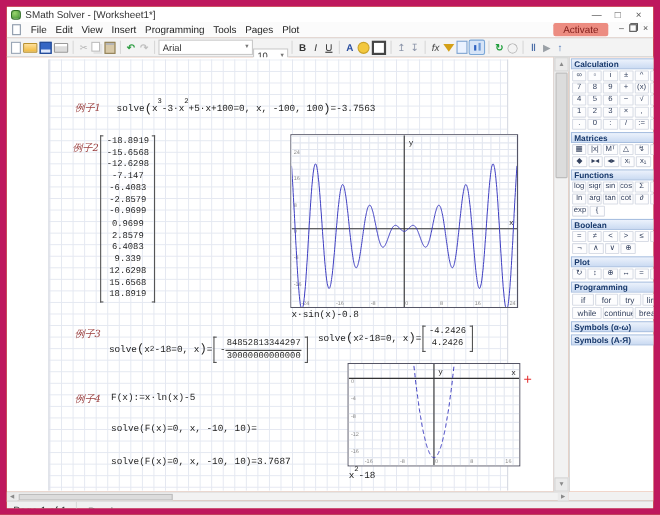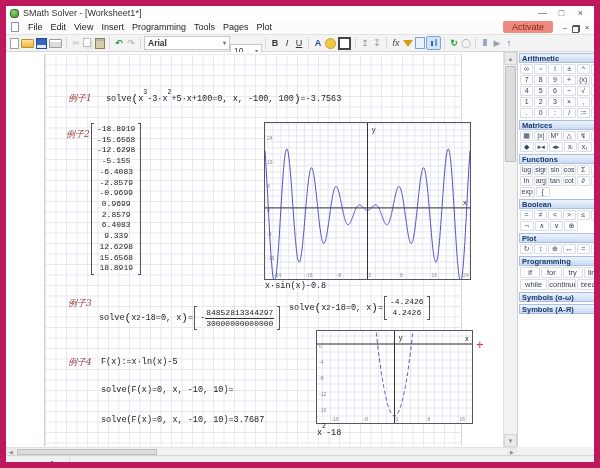--- a/index.html
+++ b/index.html
@@ -14,21 +14,21 @@
             border:1px solid #2f6e24;margin-right:4px;flex:0 0 auto}
   .title-text{font-size:9px;color:#333}
   .win-controls{margin-left:auto;display:flex}
   .win-controls span{width:19px;text-align:center;font-size:9px;color:#555;line-height:13px}
 
   
   .menubar{position:absolute;left:0;top:14px;width:100%;height:14px;background:#fbfbfb;
            display:flex;align-items:center}
   .mdi-doc{width:8px;height:10px;background:#fff;border:1px solid #8a97a8;margin:0 5px;flex:0 0 auto}
   .menu-item{padding:0 4px;font-size:9px;color:#222;line-height:14px}
-  .menu-right{margin-left:auto;display:flex;align-items:flex-end;padding-right:3px}
+  .menu-right{margin-left:auto;display:flex;align-items:flex-start;padding-right:3px}
   .activate-btn{background:#ec8c81;color:#83201c;font-size:9px;padding:1px 9px;border-radius:2px;margin-right:5px}
   .child-ctl{width:8px;text-align:center;font-size:8px;color:#444;margin-left:3px;line-height:10px}
   .restore-ic{position:relative;width:8px;height:8px;margin-left:3px}
   .restore-ic::before{content:"";position:absolute;right:0;top:0;width:5px;height:5px;border:1px solid #555;background:#fbfbfb}
   .restore-ic::after{content:"";position:absolute;left:0;bottom:0;width:5px;height:5px;border:1px solid #555;background:#fbfbfb}
 
   
   .toolbar{position:absolute;left:0;top:28px;width:100%;height:18px;background:#f3f3f3;
            border-top:1px solid #e2e2e2;border-bottom:1px solid #d6d6d6;
            display:flex;align-items:center;padding-left:2px}
@@ -151,21 +151,21 @@
         <span class="tbtn ti-save-icon"></span>
         <span class="tbtn ti-print-icon"></span>
         <span class="tsep"></span>
         <span class="tbtn" style="color: rgb(181, 181, 181);">✂</span>
         <span class="tbtn ti-copy-icon"></span>
         <span class="tbtn ti-paste-icon"></span>
         <span class="tsep"></span>
         <span class="tbtn" style="color: rgb(47, 158, 68); font-weight: bold;">↶</span>
         <span class="tbtn" style="color: rgb(192, 192, 192); font-weight: bold;">↷</span>
         <span class="tsep"></span>
-        <span class="tbtn tsel" style="width: 86px; font-weight: bold;">
+        <span class="tbtn tsel" style="width: 86px;">
           <span class="tsel-text">Arial</span>
           <span class="tsel-arrow">▾</span>
         </span>
         <span class="tbtn tsel" style="width: 32px; margin-top: 16px;">
           <span class="tsel-text">10</span>
           <span class="tsel-arrow">▾</span>
         </span>
         <span class="tsep"></span>
         <span class="tbtn" style="color: rgb(51, 51, 51); font-weight: bold;">B</span>
         <span class="tbtn" style="color: rgb(51, 51, 51); font-style: italic;">I</span>
@@ -201,21 +201,21 @@
     </div>
 
     <div class="wsitem exlabel" style="left:60px;top:76px">例子2</div>
     <div class="wsitem eqrow" style="left:84px;top:71px;height:152px">
       <span class="brk">
         <span class="bl"></span>
         <span class="vcol" id="ex2-vals">
             <div class="vrow">-18.8919</div>
             <div class="vrow">-15.6568</div>
             <div class="vrow">-12.6298</div>
-            <div class="vrow">-5.155</div>
+            <div class="vrow">-7.147</div>
             <div class="vrow">-6.4083</div>
             <div class="vrow">-2.8579</div>
             <div class="vrow">-0.9699</div>
             <div class="vrow">0.9699</div>
             <div class="vrow">2.8579</div>
             <div class="vrow">6.4083</div>
             <div class="vrow">9.339</div>
             <div class="vrow">12.6298</div>
             <div class="vrow">15.6568</div>
             <div class="vrow">18.8919</div>
@@ -419,21 +419,21 @@
   <div class="hscroll">
     <div class="arr">◀</div>
     <div class="hthumb"></div>
     <div class="arr right">▶</div>
   </div>
   <div class="corner"></div>
 
   <div class="sidebar" id="palettes">
       <div class="palette">
         <div class="pal-head">
-          <span>Arithmetic</span>
+          <span>Calculation</span>
           <span class="collapse-box">−</span>
         </div>
         <div class="pal-row">
           <span class="pal-btn">∞</span>
           <span class="pal-btn">▫</span>
           <span class="pal-btn">i</span>
           <span class="pal-btn">±</span>
           <span class="pal-btn">^</span>
           <span class="pal-btn">←</span>
         </div>

